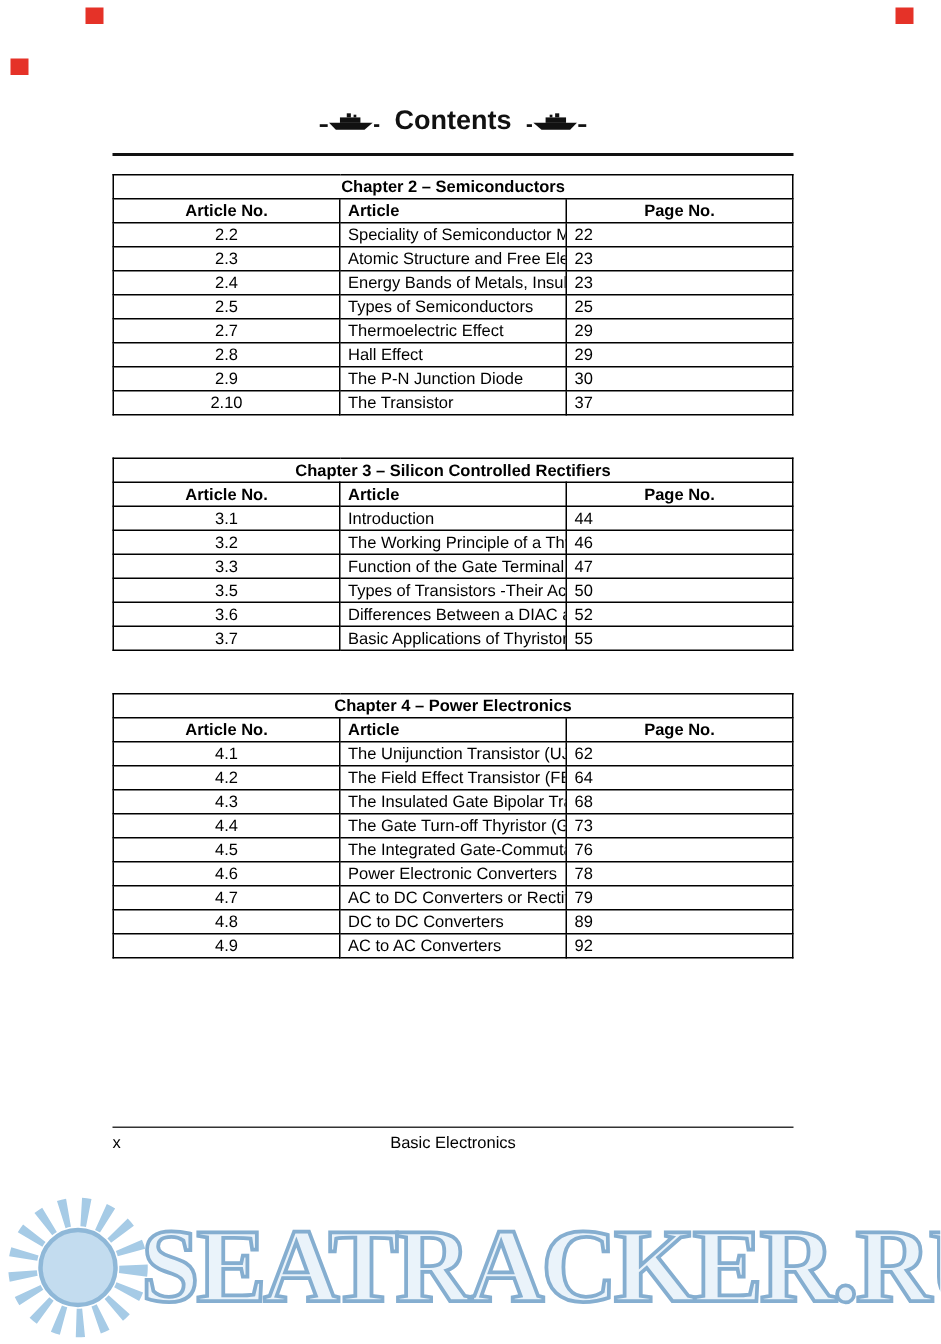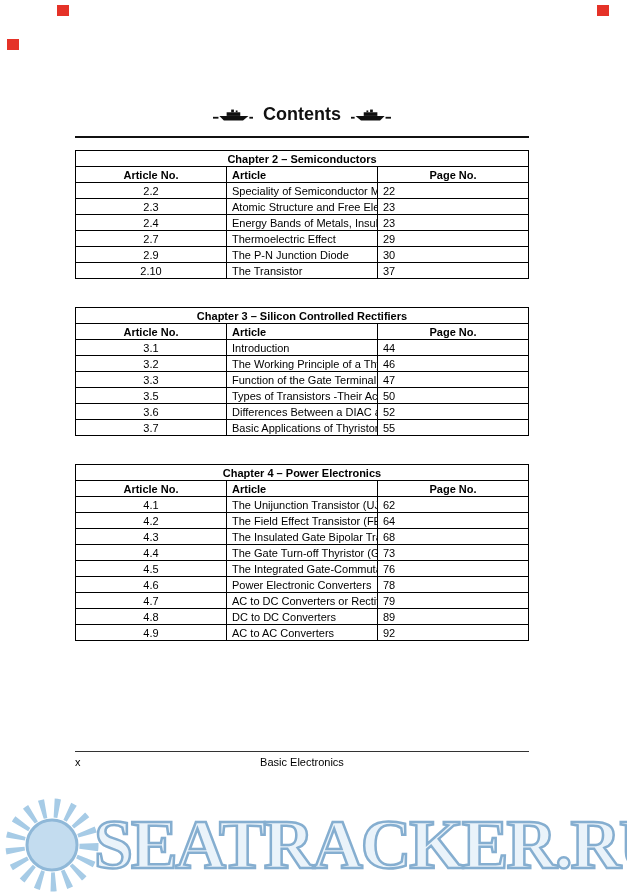--- a/index.html
+++ b/index.html
@@ -12,21 +12,21 @@
     overflow:hidden;
   }
   .marker{position:absolute;background:#e53228;width:12px;height:11px;}
   .marker.tl{left:57px;top:5px;}
   .marker.tr{left:597px;top:5px;}
   .marker.ml{left:7px;top:39px;}
 
   .content{position:absolute;left:75px;top:0;width:454px;}
 
   .heading-row{
-    margin-top:104px;
+    margin-top:70px;
     display:flex;align-items:center;justify-content:center;gap:10px;
   }
   .heading-row h1{
     margin:0;font-size:18px;font-weight:bold;color:#111;
     font-family:"Liberation Sans",sans-serif;
   }
   .ship{display:inline-block;width:40px;height:14px;}
   .ship svg{display:block;}
   .ship.flip svg{transform:scaleX(-1);}
 
@@ -141,22 +141,32 @@
               <td class="cell-no">2.3</td>
               <td class="cell-article">Atomic Structure and Free Electron</td>
               <td class="cell-page">23</td>
             </tr>
             <tr>
               <td class="cell-no">2.4</td>
               <td class="cell-article">Energy Bands of Metals, Insulators and Semiconductors</td>
               <td class="cell-page">23</td>
             </tr>
             <tr>
+              <td class="cell-no">2.5</td>
+              <td class="cell-article">Types of Semiconductors</td>
+              <td class="cell-page">25</td>
+            </tr>
+            <tr>
               <td class="cell-no">2.7</td>
               <td class="cell-article">Thermoelectric Effect</td>
+              <td class="cell-page">29</td>
+            </tr>
+            <tr>
+              <td class="cell-no">2.8</td>
+              <td class="cell-article">Hall Effect</td>
               <td class="cell-page">29</td>
             </tr>
             <tr>
               <td class="cell-no">2.9</td>
               <td class="cell-article">The P-N Junction Diode</td>
               <td class="cell-page">30</td>
             </tr>
             <tr>
               <td class="cell-no">2.10</td>
               <td class="cell-article">The Transistor</td>

